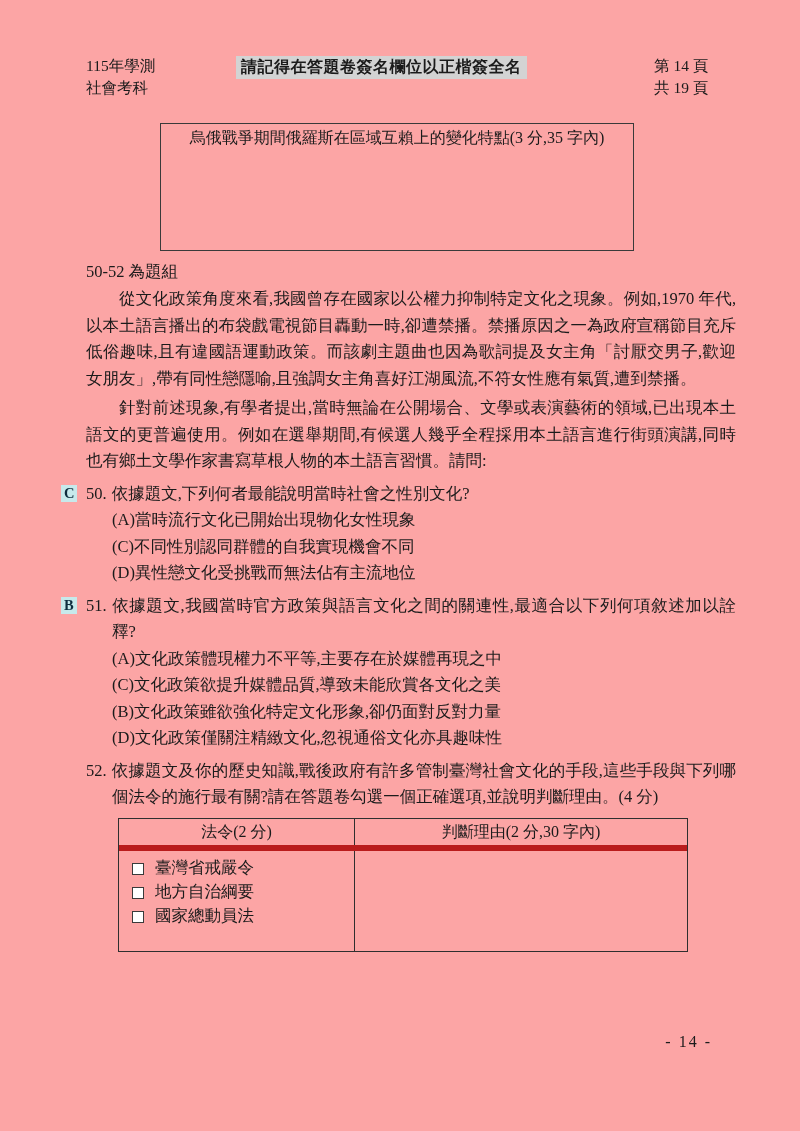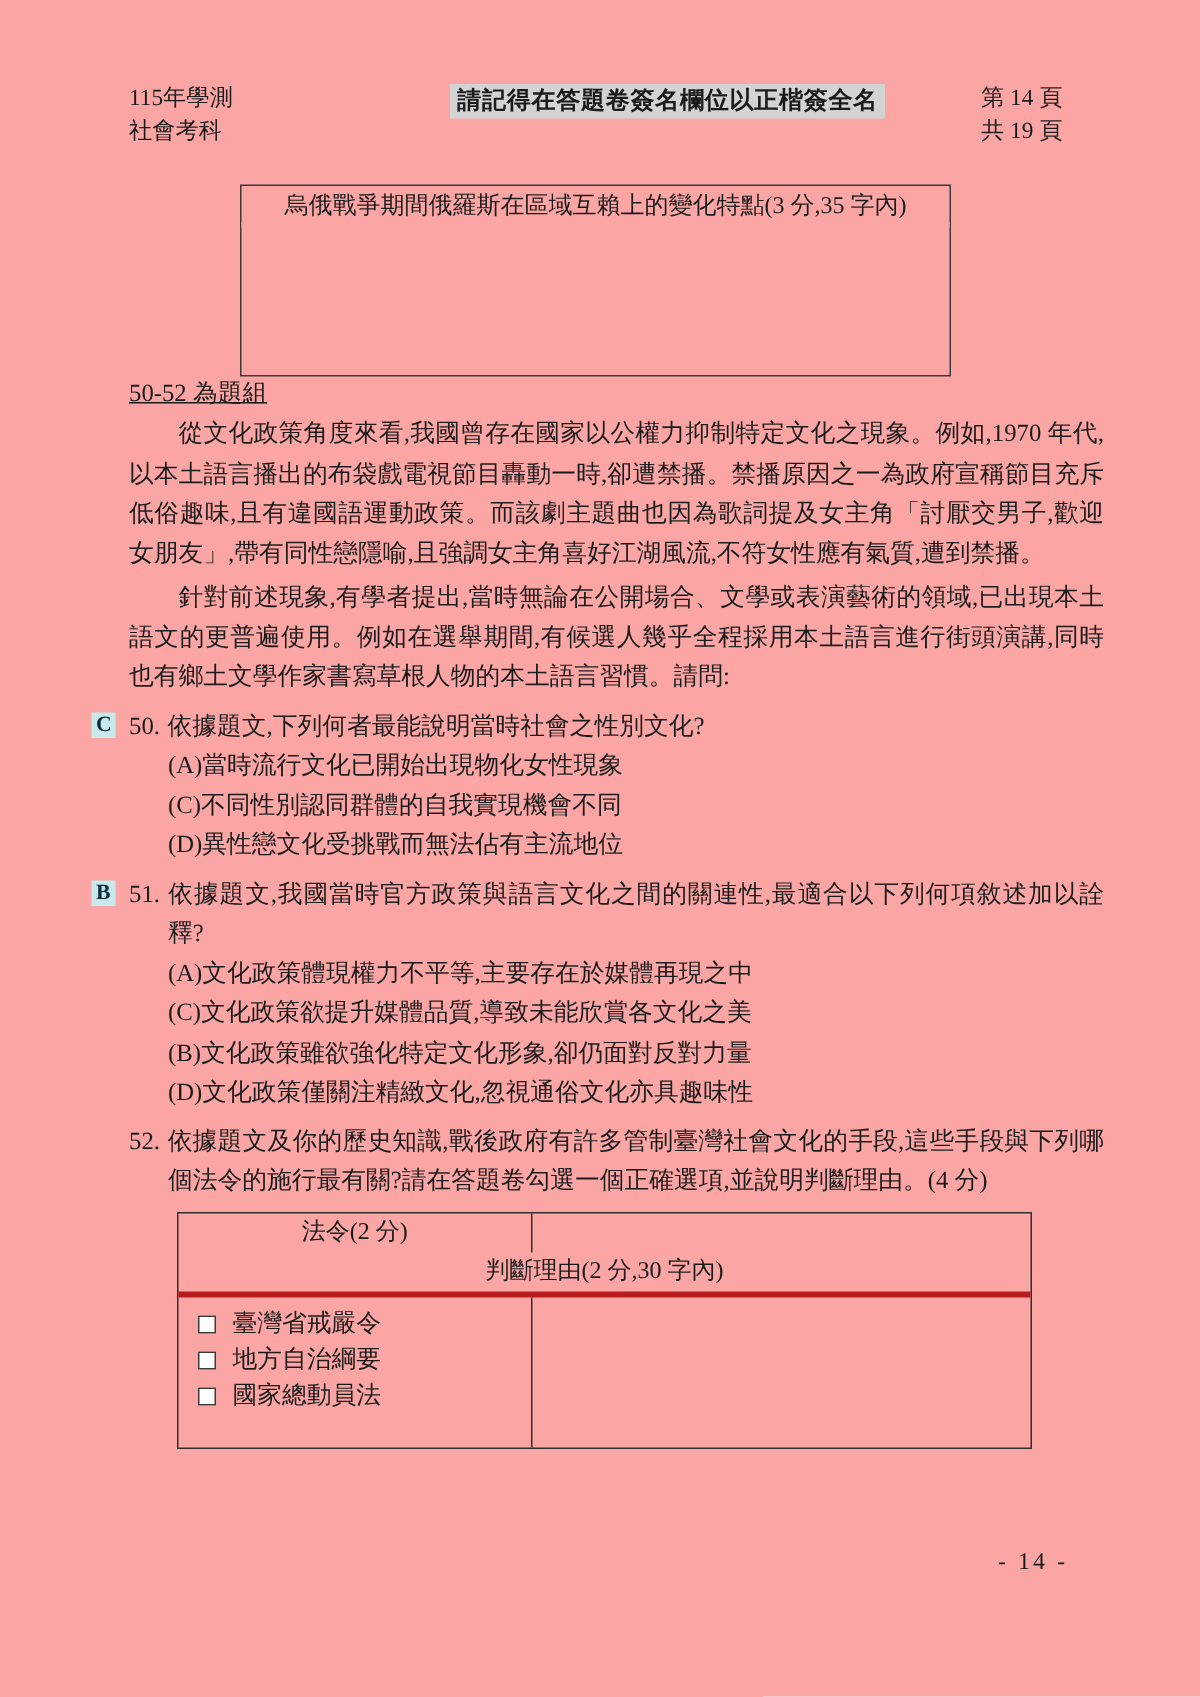--- a/index.html
+++ b/index.html
@@ -15,21 +15,21 @@
     font-size: 16.5px;
     overflow: hidden;
   }
   
   .header {
     display: flex;
     align-items: flex-start;
     padding: 55px 64px 0 86px;
   }
   .header-left { width: 150px; line-height: 22px; font-size: 15.5px; }
-  .header-center { flex: 1; text-align: center; padding-top: 1px; }
+  .header-center { flex: 1; text-align: left; padding-top: 1px; }
   .notice {
     display: inline-block;
     background: #d3d3d3;
     font-weight: bold;
     font-size: 16px;
     padding: 1px 5px;
     letter-spacing: 0.5px;
   }
   .header-right { width: 82px; line-height: 22px; font-size: 15.5px; text-align: left; }
   
@@ -45,21 +45,21 @@
     height: 28px;
     line-height: 27px;
     border-bottom: 4px solid #fca5a5;
     text-align: center;
     font-size: 16px;
     white-space: nowrap;
   }
   .abox-area { height: 99px; }
   
   .group-heading {
-    text-decoration: underline;
+    margin-top: 10px;
     line-height: 22px;
   }
   .para {
     margin: 3px 0 0 0;
     line-height: 26.5px;
     text-indent: 2em;
     text-align: justify;
   }
   
   .question { position: relative; margin-top: 6px; line-height: 26.5px; }
@@ -76,21 +76,21 @@
   }
   .stem { padding-left: 26px; text-indent: -26px; text-align: justify; }
   .qnum { margin-right: 5px; }
   .option { padding-left: 26px; }
   
   .law-table {
     margin: 7px 0 0 32px;
     width: 570px;
     border: 1.5px solid #2f2f2f;
   }
-  .lt-head { display: flex; border-bottom: 4px solid #b91c1c; flex-direction: column; }
+  .lt-head { display: flex; border-bottom: 6px solid #b91c1c; }
   .lt-head .cell { text-align: center; line-height: 26px; height: 26px; font-size: 16px; }
   .lt-row { display: flex; gap: 48px; }
   .cell-1 { width: 236px; border-right: 1px solid #2f2f2f; }
   .cell-2 { flex: 1; }
   .lt-body .cell-1 { padding: 6px 0 6px 13px; }
   .lt-body .cell-2 { min-height: 100px; }
   .law-item { display: flex; align-items: center; height: 24px; }
   .checkbox {
     width: 12px; height: 12px;
     border: 1px solid #3a3a3a;

